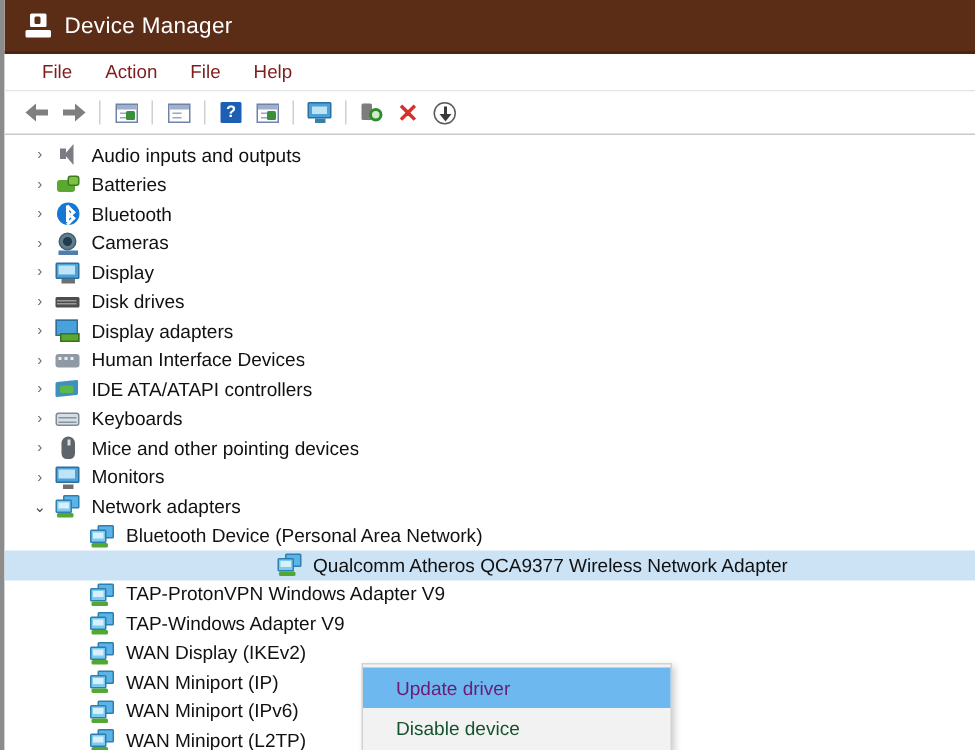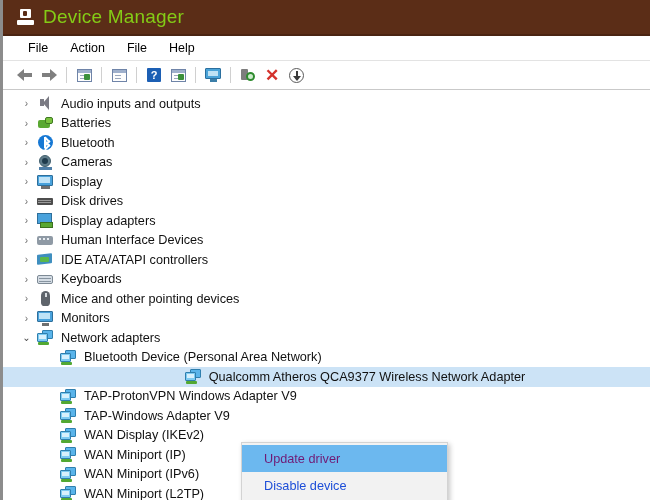--- a/index.html
+++ b/index.html
@@ -28,31 +28,31 @@
     position:absolute;left:3px;top:0;width:11px;height:9px;
     background:#ffffff;border-radius:1px;
   }
   .title-icon .slot{
     position:absolute;left:6px;top:2px;width:4px;height:5px;background:#5b2d17;border-radius:1px;
   }
   .title-icon .base{
     position:absolute;left:0px;top:11px;width:17px;height:5px;background:#ffffff;border-radius:1px;
   }
   .title-text{
-    color:#84cc16;font-size:19px;letter-spacing:.2px;
+    color:#ffffff;font-size:15px;letter-spacing:.2px;
   }
   
   .menubar{
     height:24px;background:#ffffff;
     display:flex;align-items:center;
     padding-left:16px;
     border-bottom:1px solid #e3e3e3;
   }
   .menu-item{
-    font-size:12.5px;color:#000000;
+    font-size:12.5px;color:#7f1d1d;
     padding:2px 9px;margin-right:4px;cursor:default;
   }
   
   .toolbar{
     height:28px;background:#ffffff;
     display:flex;align-items:center;
     padding-left:10px;
     border-bottom:1px solid #c9c9c9;
   }
   .tb-btn{
@@ -150,21 +150,21 @@
   .ctx{
     position:absolute;left:238px;top:352px;width:205px;
     background:#f2f2f2;
     border:1px solid #d3d3d3;
     box-shadow:2px 2px 5px rgba(0,0,0,.22);
     padding:2px 0 3px 0;
     z-index:40;
   }
   .ctx-item{
     height:27px;display:flex;align-items:center;
-    padding-left:22px;font-size:12.7px;color:#1d4ed8;cursor:default;
+    padding-left:22px;font-size:12.7px;color:#14532d;cursor:default;
   }
   .ctx-item.hl{background:#6cb8ef;color:#701a75;}
 </style>
 </head>
 <body>
 
 <div class="window">
 
   <div class="titlebar">
     <div class="title-icon">

